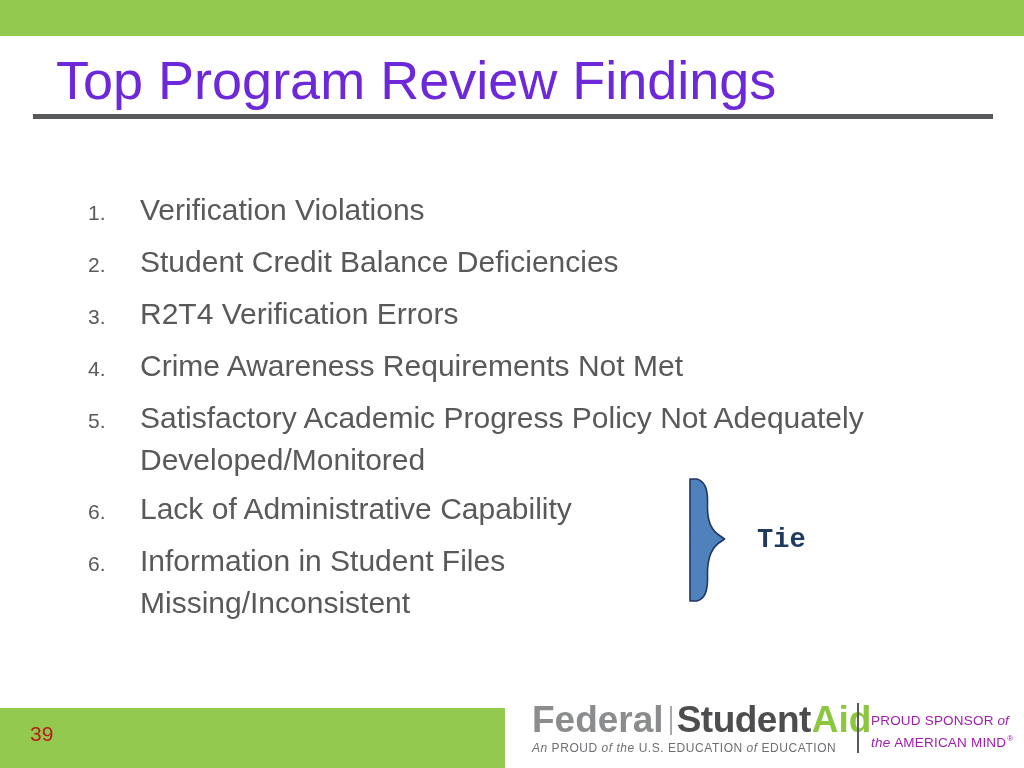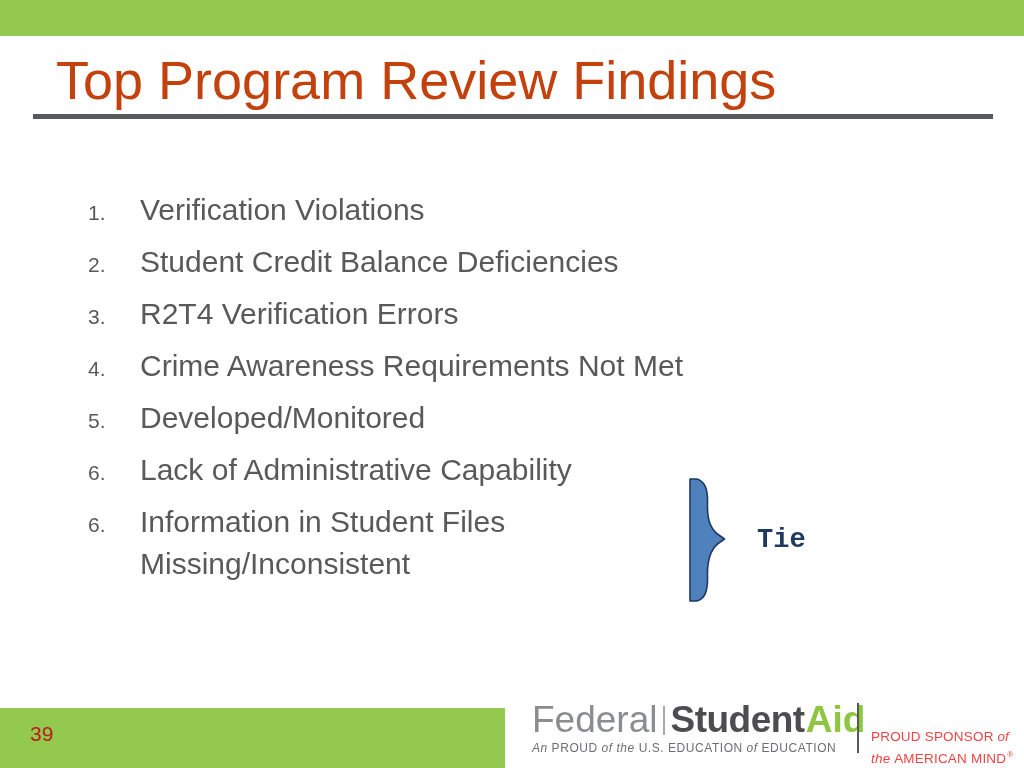--- a/index.html
+++ b/index.html
@@ -2,49 +2,49 @@
 <html><head>
 <meta charset="utf-8">
 <style>
   html,body{margin:0;padding:0;background:#fff;}
   .slide{position:relative;width:1024px;height:768px;background:#ffffff;
          font-family:"Liberation Sans",sans-serif;overflow:hidden;}
 
   .top-bar{position:absolute;left:0;top:0;width:1024px;height:36px;background:#94C94F;}
 
   .title{position:absolute;left:56px;top:50px;margin:0;font-size:54px;font-weight:400;
-         color:#c2410c;white-space:nowrap;line-height:60px;}
+         color:#6d28d9;white-space:nowrap;line-height:60px;}
   .title-rule{position:absolute;left:33px;top:114px;width:960px;height:5px;background:#58595B;}
 
   .findings{position:absolute;left:0;top:189px;width:1010px;margin:0;padding:0;list-style:none;}
   .item{display:flex;align-items:baseline;margin-bottom:7px;color:#595959;}
   .num{flex:none;margin-left:88px;width:52px;font-size:21px;line-height:42px;color:#595959;}
   .txt{font-size:30px;line-height:42px;}
   .line{display:block;white-space:nowrap;}
 
   .brace{position:absolute;left:688px;top:477px;width:40px;height:126px;}
   .tie{position:absolute;left:757px;top:525px;font-family:"Liberation Mono","DejaVu Sans Mono",monospace;
        font-weight:700;font-size:27px;color:#1F3A5F;}
 
   .footer-bar{position:absolute;left:0;top:708px;width:505px;height:60px;background:#94C94F;}
   .page-num{position:absolute;left:30px;top:722px;font-size:21px;color:#b91c1c;}
 
   .logo{position:absolute;left:532px;top:700px;white-space:nowrap;}
   .logo-main{font-size:37px;line-height:40px;}
-  .logo-federal{color:#8A8C8E;font-weight:400;}
+  .logo-federal{color:#8A8C8E;font-weight:700;}
   .logo-sep{display:inline-block;width:2px;height:29px;background:#A7A9AC;margin:0 5px 0 6px;vertical-align:-3px;}
   .logo-student{color:#4D4D4F;font-weight:700;letter-spacing:-0.5px;}
   .logo-aid{color:#8DC63F;font-weight:700;margin-left:1px;}
   .logo-tagline{font-size:12px;letter-spacing:0.55px;color:#6D6E71;margin-top:1px;}
   .logo-tagline .w{margin-right:0.32em;}
   .it{font-style:italic;}
 
   .sponsor-sep{position:absolute;left:857px;top:703px;width:2px;height:50px;background:#58595B;}
-  .sponsor{position:absolute;left:871px;top:712px;font-size:13.5px;line-height:18px;color:#ef4444;
-           letter-spacing:0.2px;white-space:nowrap;margin-top:16px;}
+  .sponsor{position:absolute;left:871px;top:712px;font-size:13.5px;line-height:18px;color:#a21caf;
+           letter-spacing:0.2px;white-space:nowrap;}
   .sponsor .w{margin-right:0.28em;}
   .reg{font-size:8px;vertical-align:super;margin-left:1px;}
 </style>
 </head>
 <body>
 
 <div class="slide">
 
   <div class="top-bar"></div>
 
@@ -72,20 +72,21 @@
     </li>
     <li class="item">
       <span class="num">4.</span>
       <span class="txt">
         <span class="line">Crime Awareness Requirements Not Met</span>
       </span>
     </li>
     <li class="item">
       <span class="num">5.</span>
       <span class="txt">
+        <span class="line">Satisfactory Academic Progress Policy Not Adequately</span>
         <span class="line">Developed/Monitored</span>
       </span>
     </li>
     <li class="item">
       <span class="num">6.</span>
       <span class="txt">
         <span class="line">Lack of Administrative Capability</span>
       </span>
     </li>
     <li class="item">

